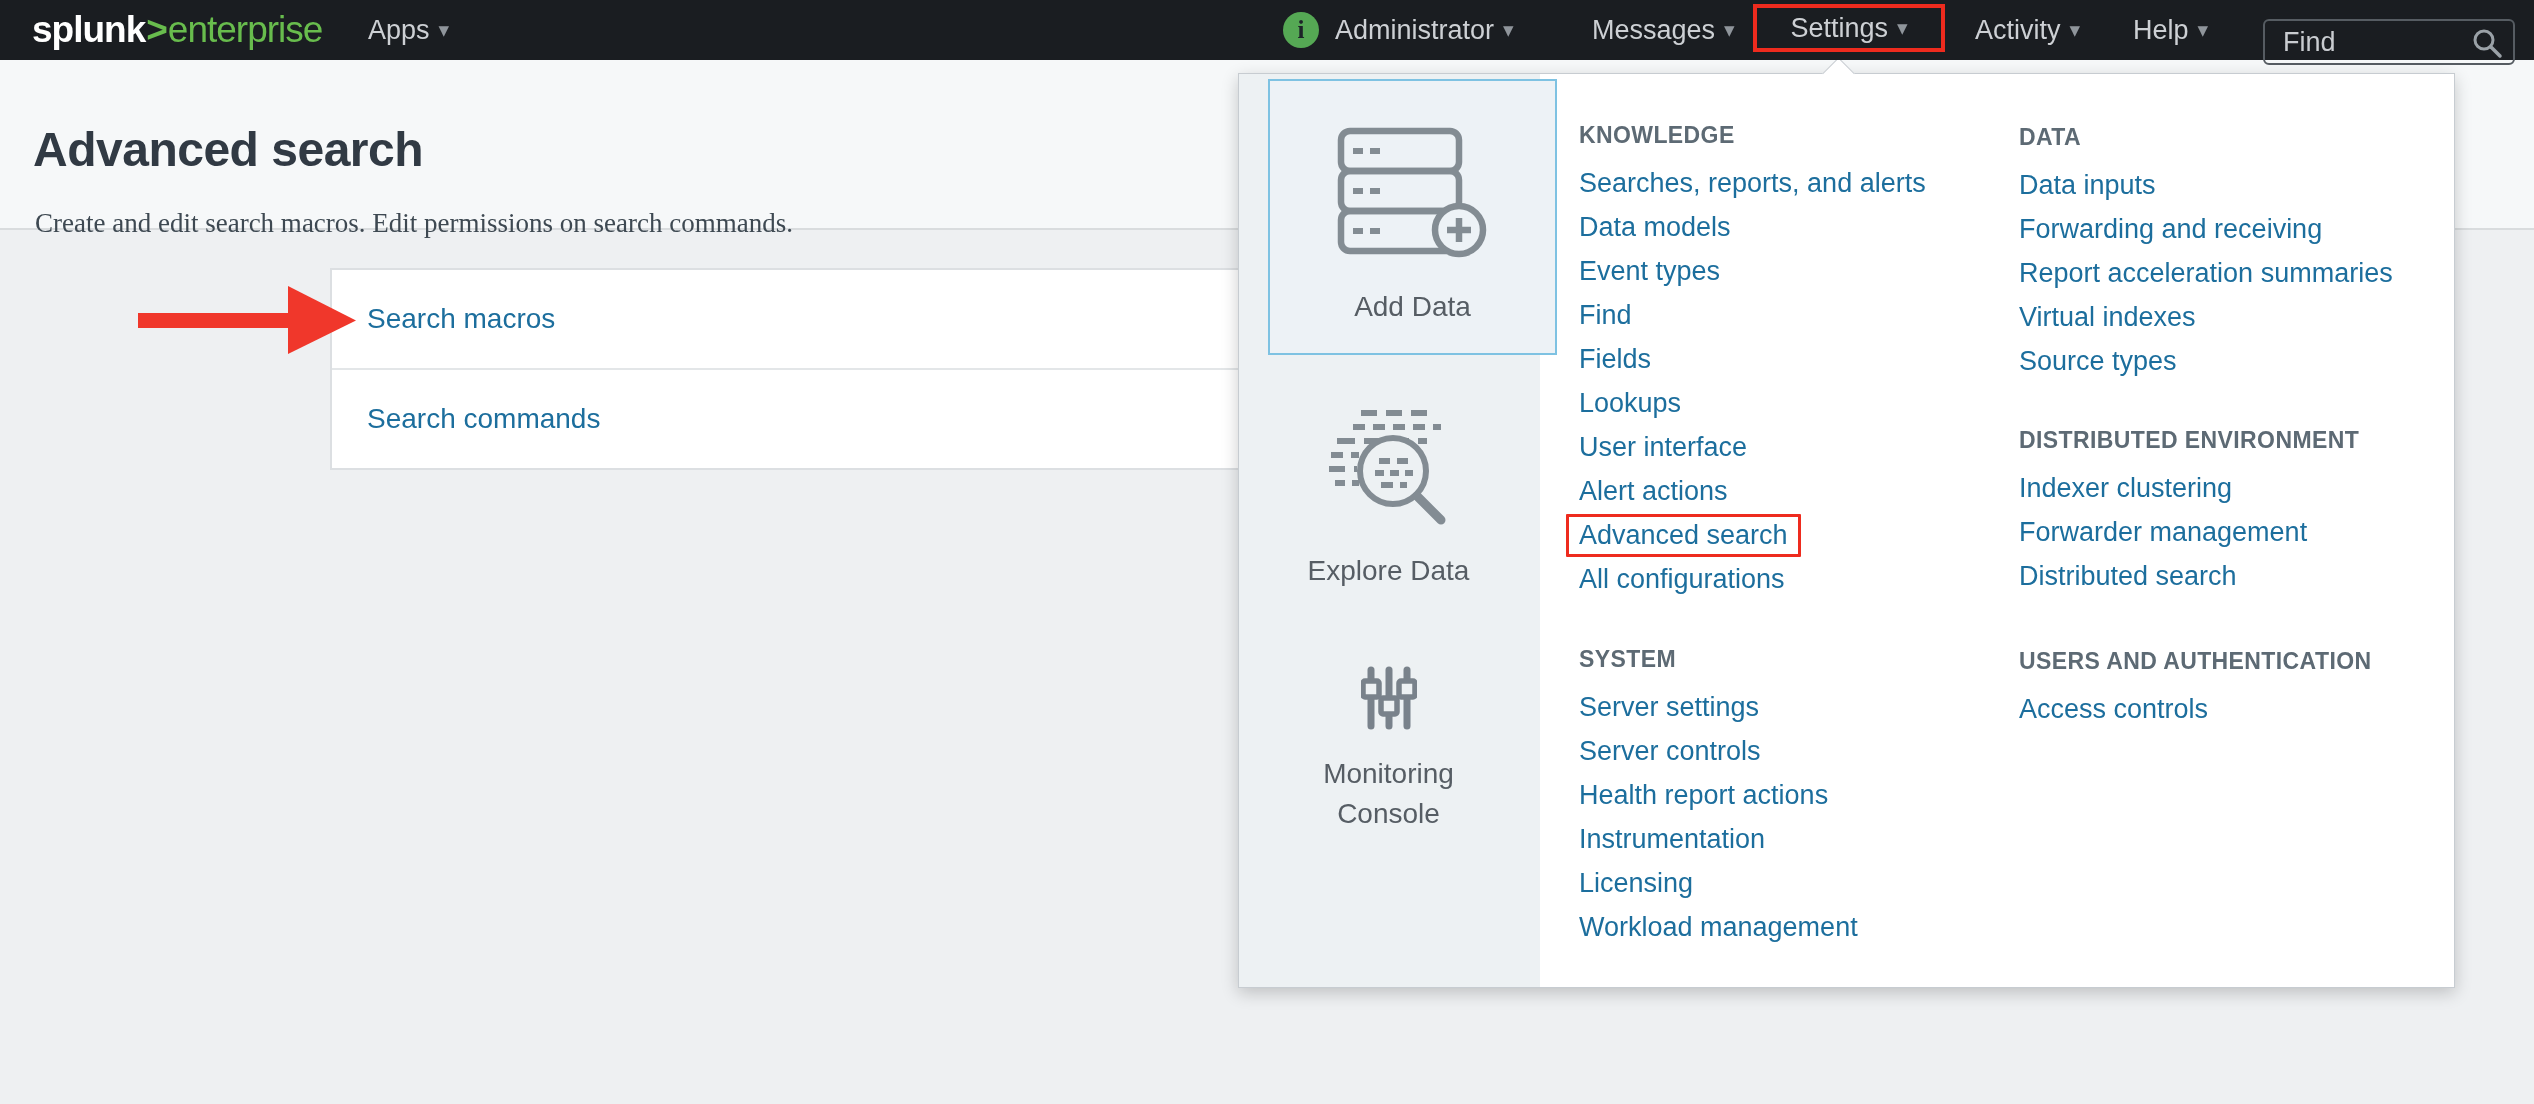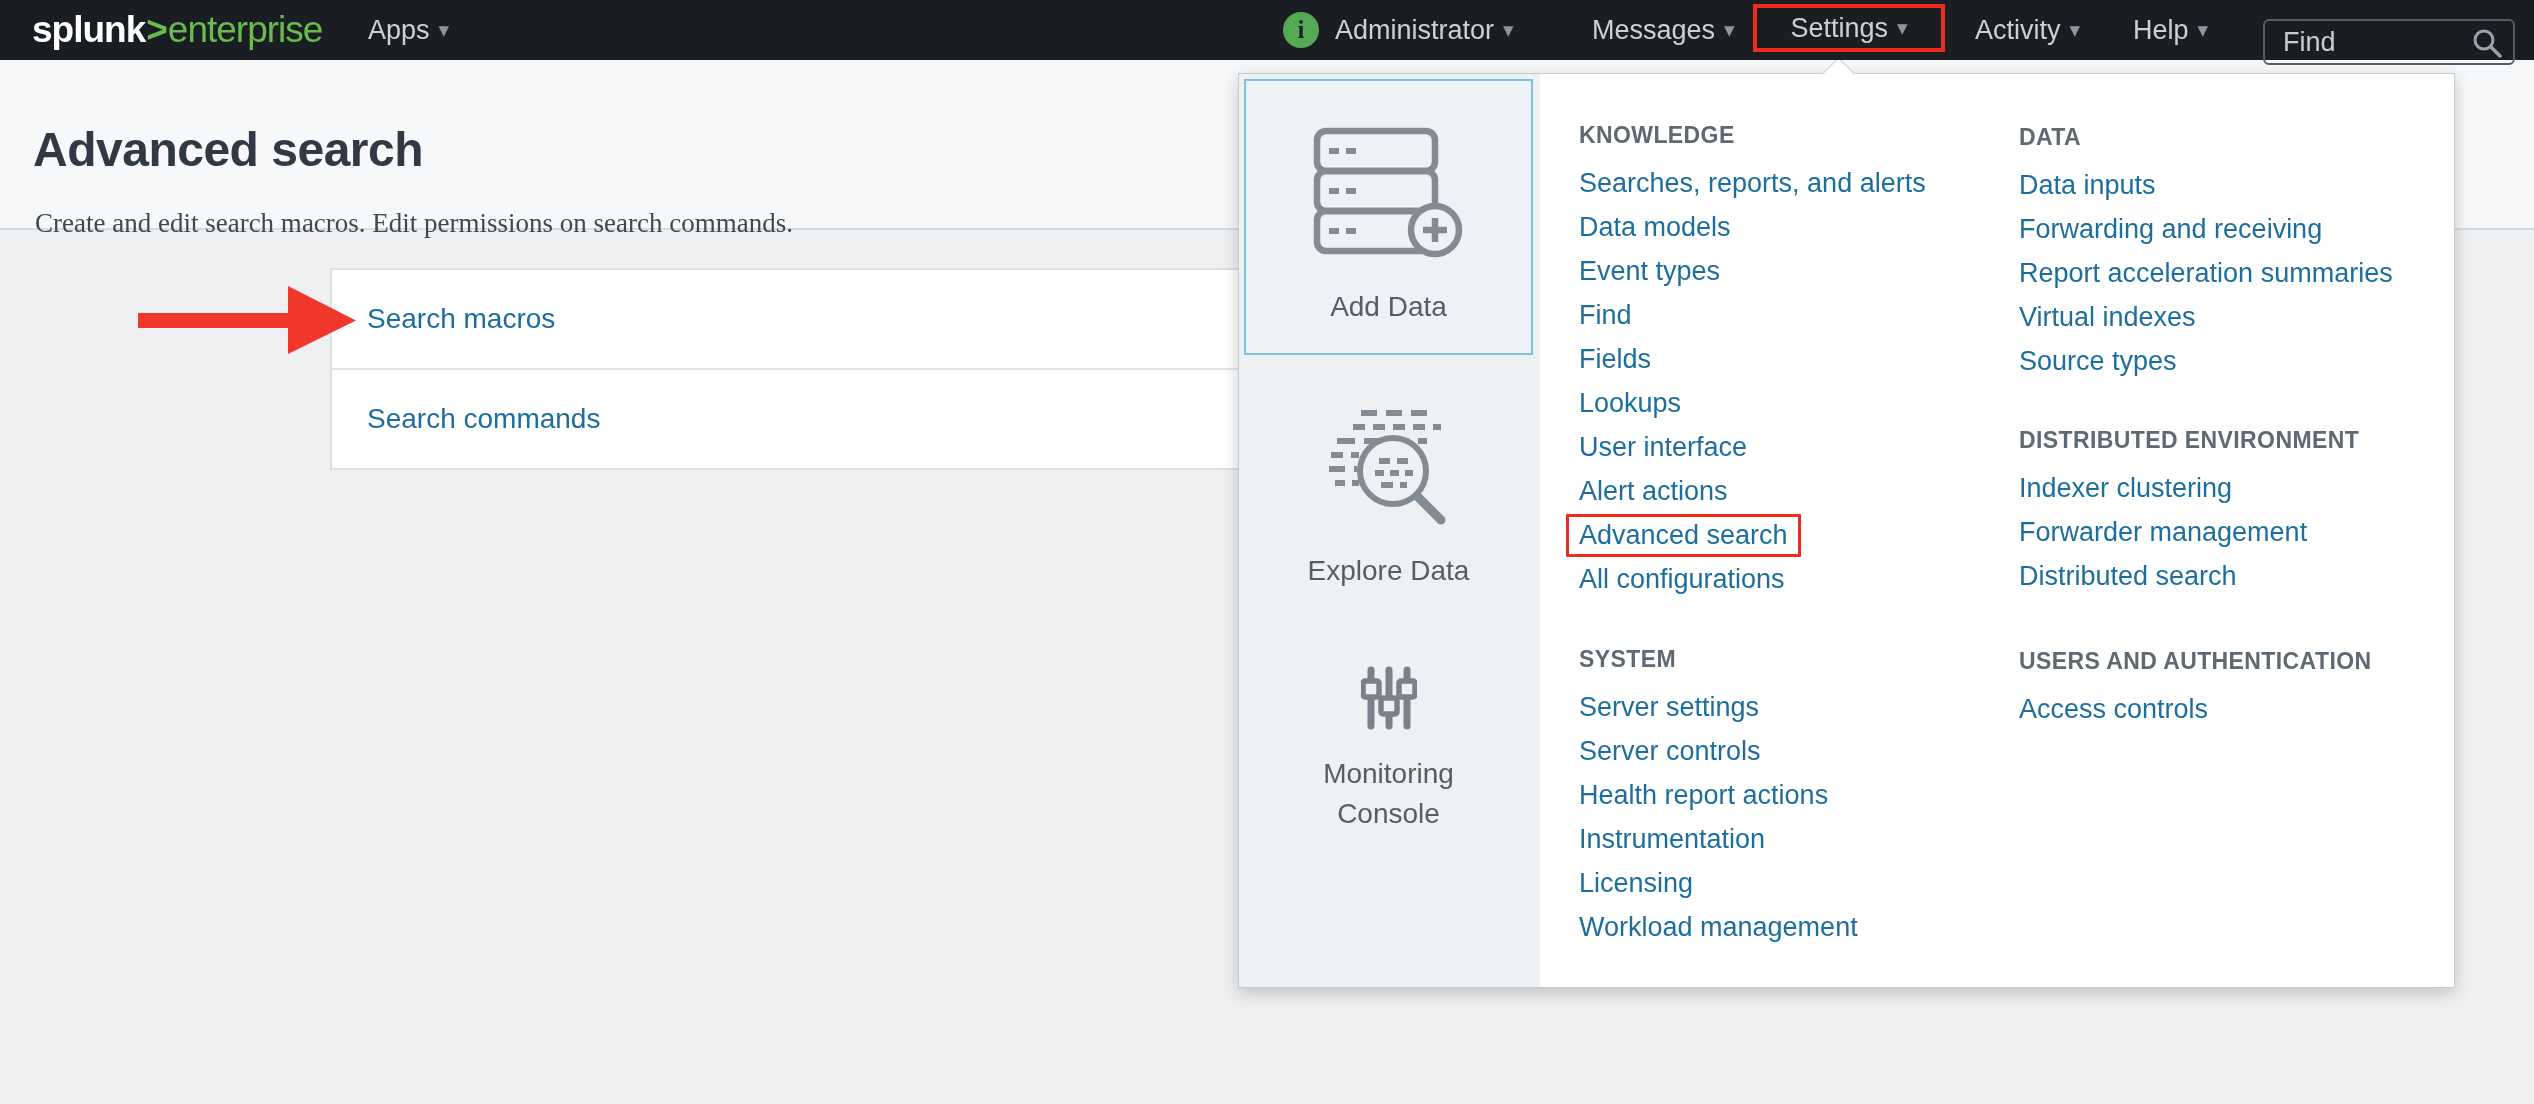--- a/index.html
+++ b/index.html
@@ -41,21 +41,21 @@
   .list-row a{color:var(--link,#1c6e9d);font-size:28px;text-decoration:none;}
   .annot-arrow{position:absolute;left:138px;top:284px;z-index:3;}
   
   .dropdown{position:absolute;left:1238px;top:73px;width:1217px;height:915px;background:#ffffff;
     border:1px solid #c7ccd1;box-sizing:border-box;box-shadow:0 5px 16px rgba(0,0,0,0.2);z-index:20;}
   .caret-tip{position:absolute;top:-12px;left:588px;width:22px;height:22px;background:#ffffff;
     border-left:1px solid #c7ccd1;border-top:1px solid #c7ccd1;transform:rotate(45deg);}
   .tile-col{position:absolute;left:0;top:0;bottom:0;width:301px;background:var(--tilecol_bg,#edf1f3);}
   .tile{position:absolute;left:5px;width:289px;display:flex;flex-direction:column;align-items:center;
     color:#565d64;font-size:28px;cursor:pointer;box-sizing:border-box;text-align:center;}
-  .tile-add{top:5px;height:276px;background:var(--tile_bg,#edf2f6);border:2px solid var(--tile_border,#7ec2e2);padding-top:46px;}
+  .tile-add{top:5px;height:276px;background:var(--tile_bg,#edf2f6);border:2px solid var(--tile_border,#7ec2e2);padding-top:46px;margin-left:24px;}
   .tile-add .tile-label{margin-top:32px;}
   .tile-explore{top:333px;}
   .tile-explore .tile-label{margin-top:26px;}
   .tile-monitor{top:592px;}
   .tile-monitor .tile-label{margin-top:24px;width:230px;line-height:40px;}
   
   .menu-col{position:absolute;}
   .col-a{left:340px;top:39px;width:432px;}
   .col-b{left:780px;top:41px;width:430px;}
   .menu-header{height:44px;line-height:44px;font-size:23px;font-weight:bold;color:var(--heading_gray,#5d6a74);

